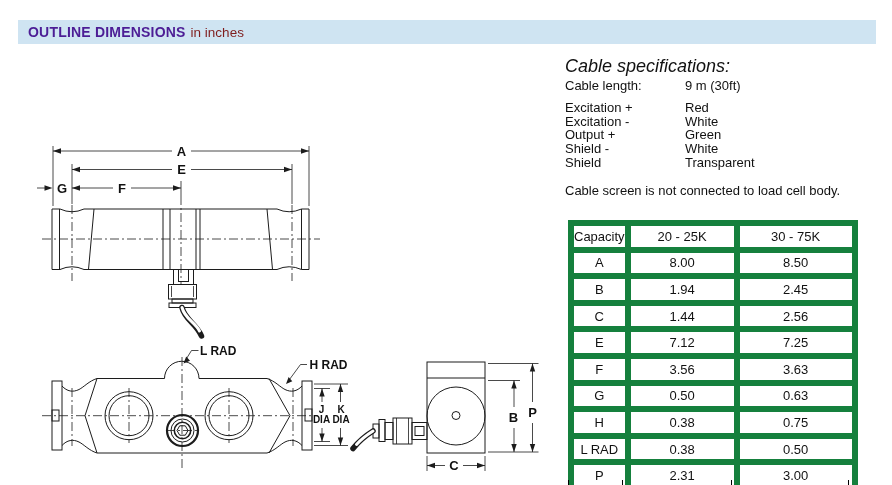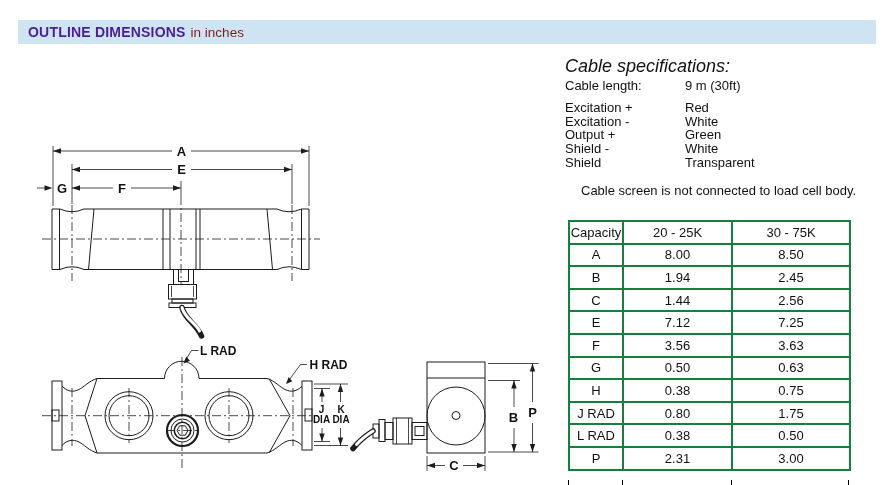--- a/index.html
+++ b/index.html
@@ -10,25 +10,25 @@
   .hdr{position:absolute;left:18px;top:20px;width:858px;height:24px;background:#cfe4f2;
        display:flex;align-items:center;}
   .hdr-title{font-weight:bold;font-size:14px;margin-left:10px;letter-spacing:.2px;color:#4c1d95;}
   .hdr-sub{font-size:13.5px;margin-left:5px;color:#7f1d1d;}
 
   
   .spec-title{position:absolute;left:565px;top:56px;font-size:18px;font-style:italic;}
   .spec-row{position:absolute;left:565px;display:flex;font-size:13px;line-height:13px;width:320px;align-items:center;}
   .spec-row .lbl{width:120px;}
   .r0{top:79px}.r1{top:101px}.r2{top:114.5px}.r3{top:128px}.r4{top:141.5px}.r5{top:156px}
-  .spec-note{position:absolute;left:581px;top:183px;font-size:13px;text-align:center;}
+  .spec-note{position:absolute;left:565px;top:183px;font-size:13px;text-align:center;}
 
   
   table.dims{position:absolute;left:568px;top:220px;border-collapse:collapse;table-layout:fixed;}
-  table.dims th,table.dims td{border:2px solid #15803d;text-align:center;vertical-align:middle;
+  table.dims th,table.dims td{border:6px solid #15803d;text-align:center;vertical-align:middle;
        font-size:13px;font-weight:400;padding:0;height:20.6px;overflow:hidden;white-space:nowrap;}
   .stub{position:absolute;top:480px;width:1px;height:5px;background:#000;}
 
   
   svg.draw{position:absolute;left:0;top:45px;}
   .ln{stroke:#1c1c1c;stroke-width:1;fill:none;}
   .thin{stroke:#1c1c1c;stroke-width:.8;fill:none;}
   .cl{stroke:#1c1c1c;stroke-width:.8;fill:none;stroke-dasharray:9 3 2 3;}
   .arr{fill:#1c1c1c;stroke:none;}
   .cab{stroke:#1c1c1c;stroke-width:5.5;fill:none;stroke-linecap:round;}
@@ -112,25 +112,20 @@
         <td>G</td>
         <td>0.50</td>
         <td>0.63</td>
       </tr>
   <tr>
         <td>H</td>
         <td>0.38</td>
         <td>0.75</td>
       </tr>
   <tr>
-        <td>J RAD</td>
-        <td>0.80</td>
-        <td>1.75</td>
-      </tr>
-  <tr>
         <td>L RAD</td>
         <td>0.38</td>
         <td>0.50</td>
       </tr>
   <tr>
         <td>P</td>
         <td>2.31</td>
         <td>3.00</td>
       </tr>
 </tbody>

